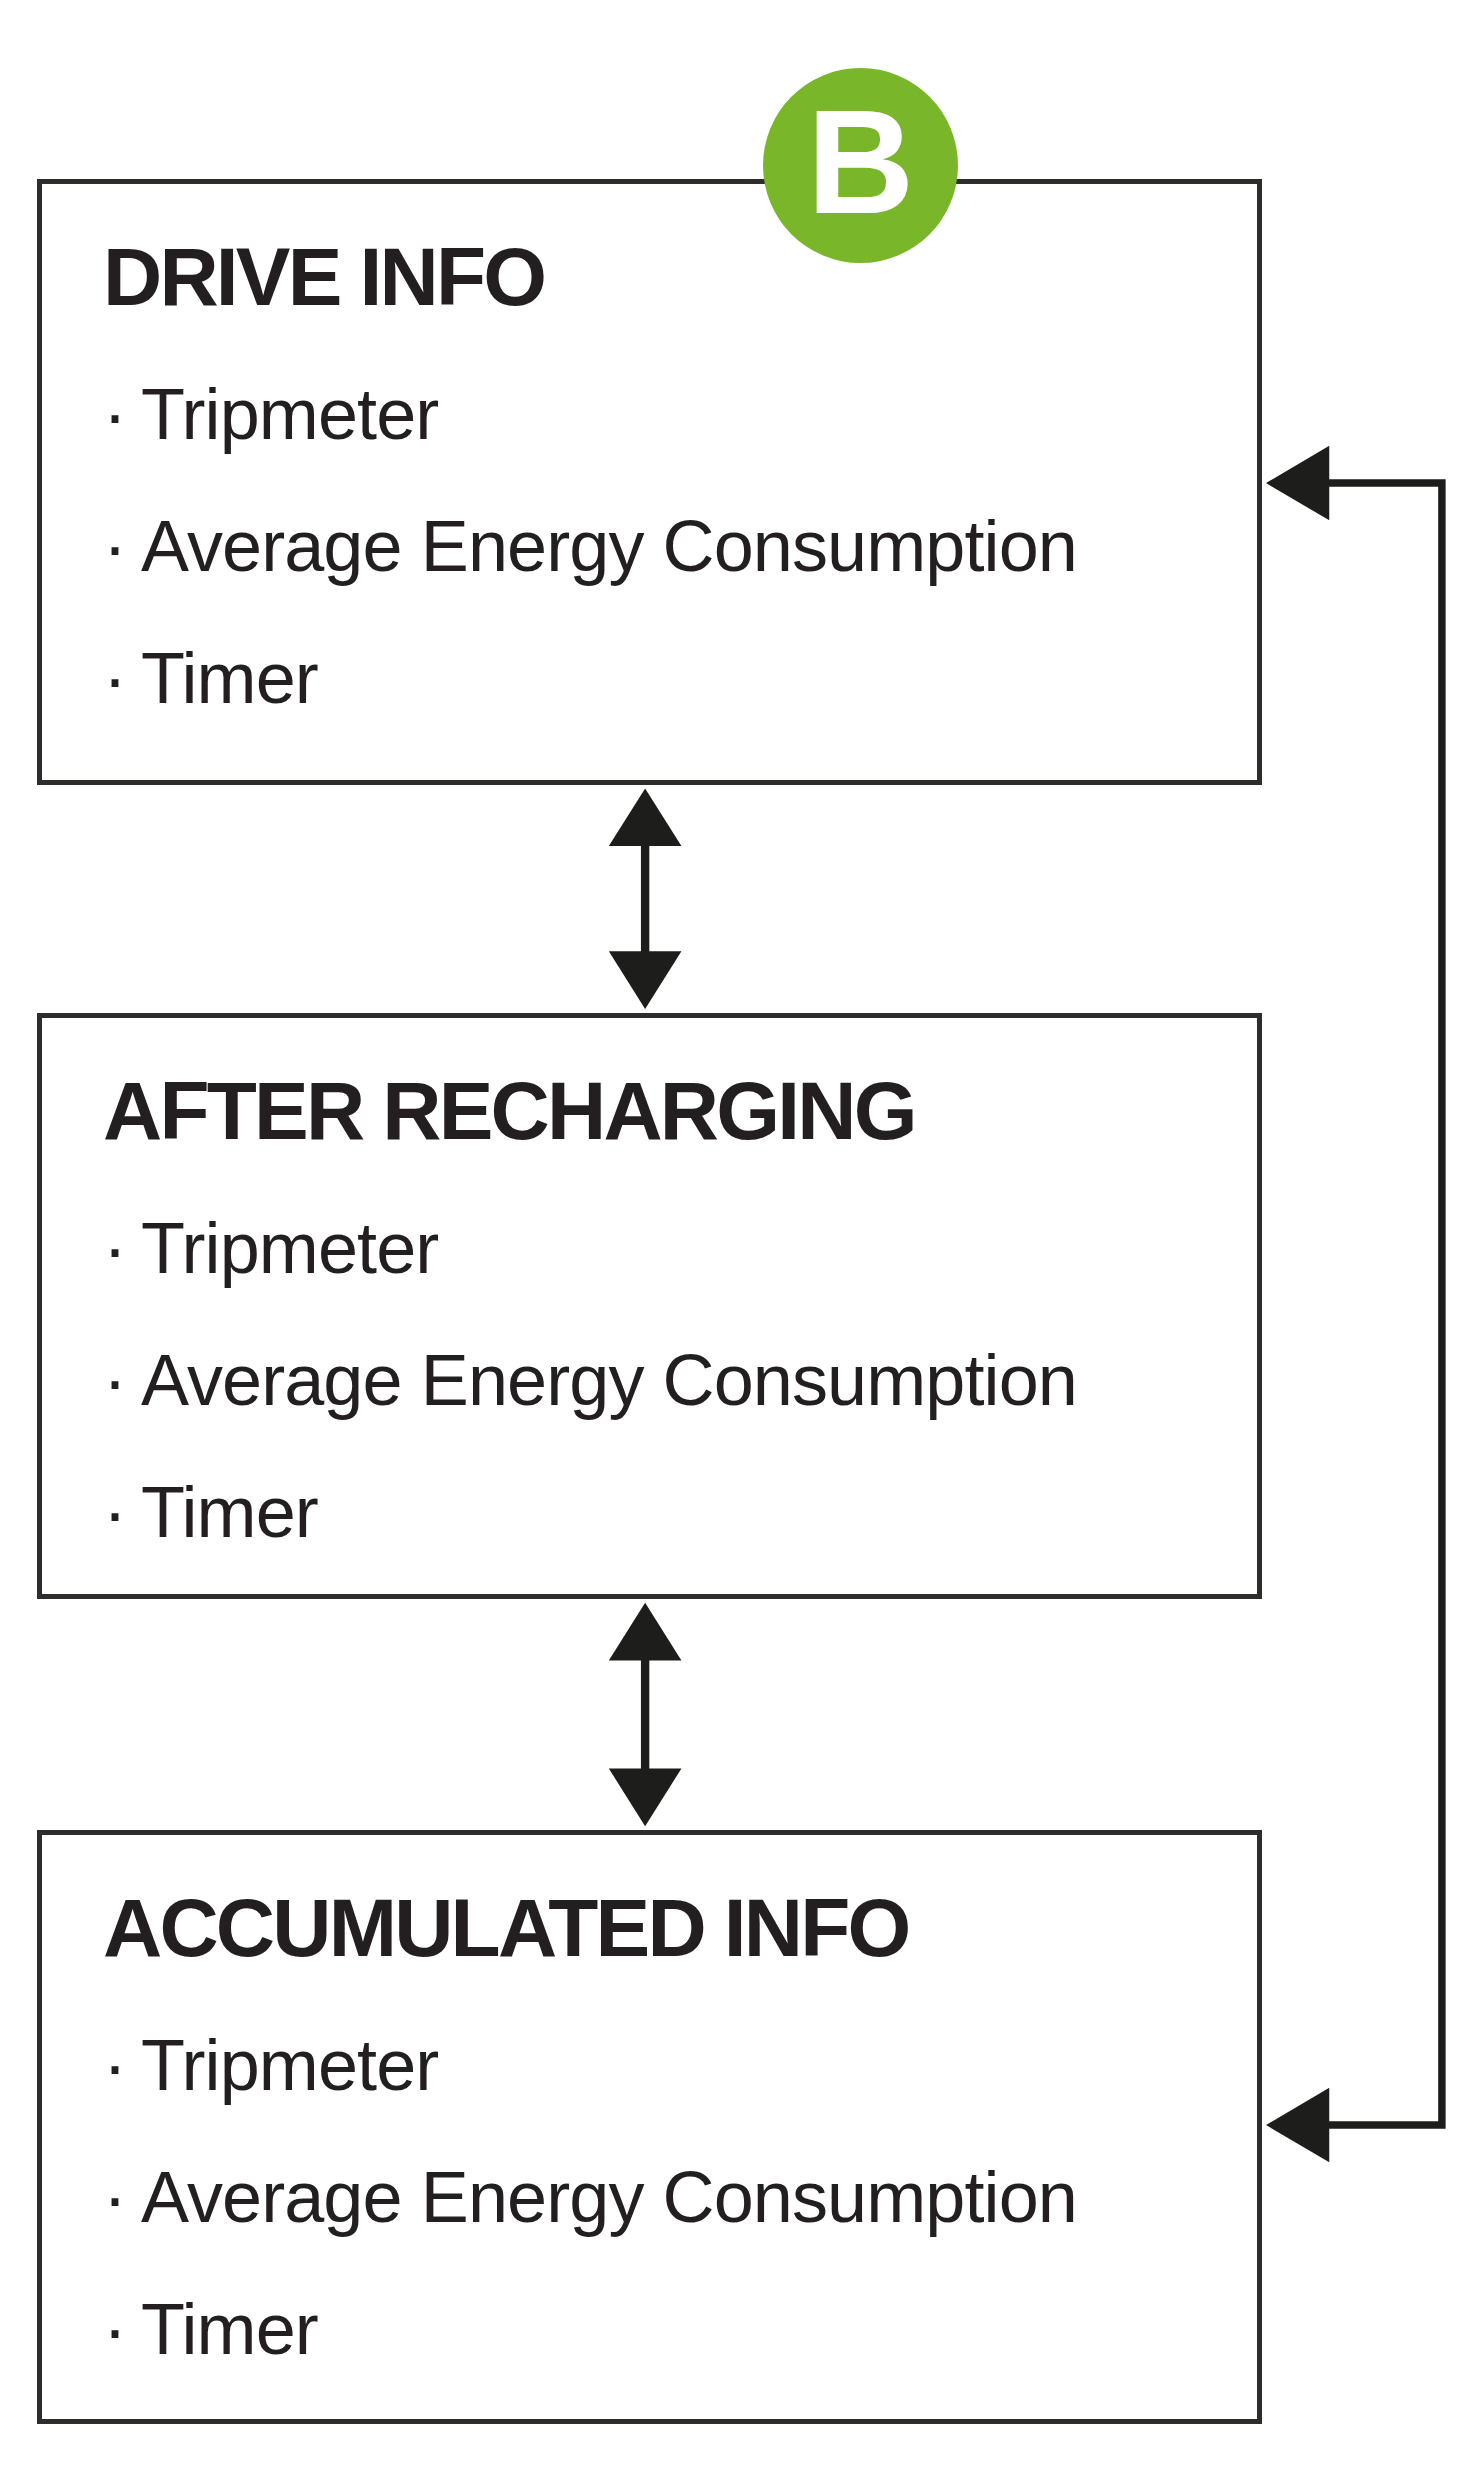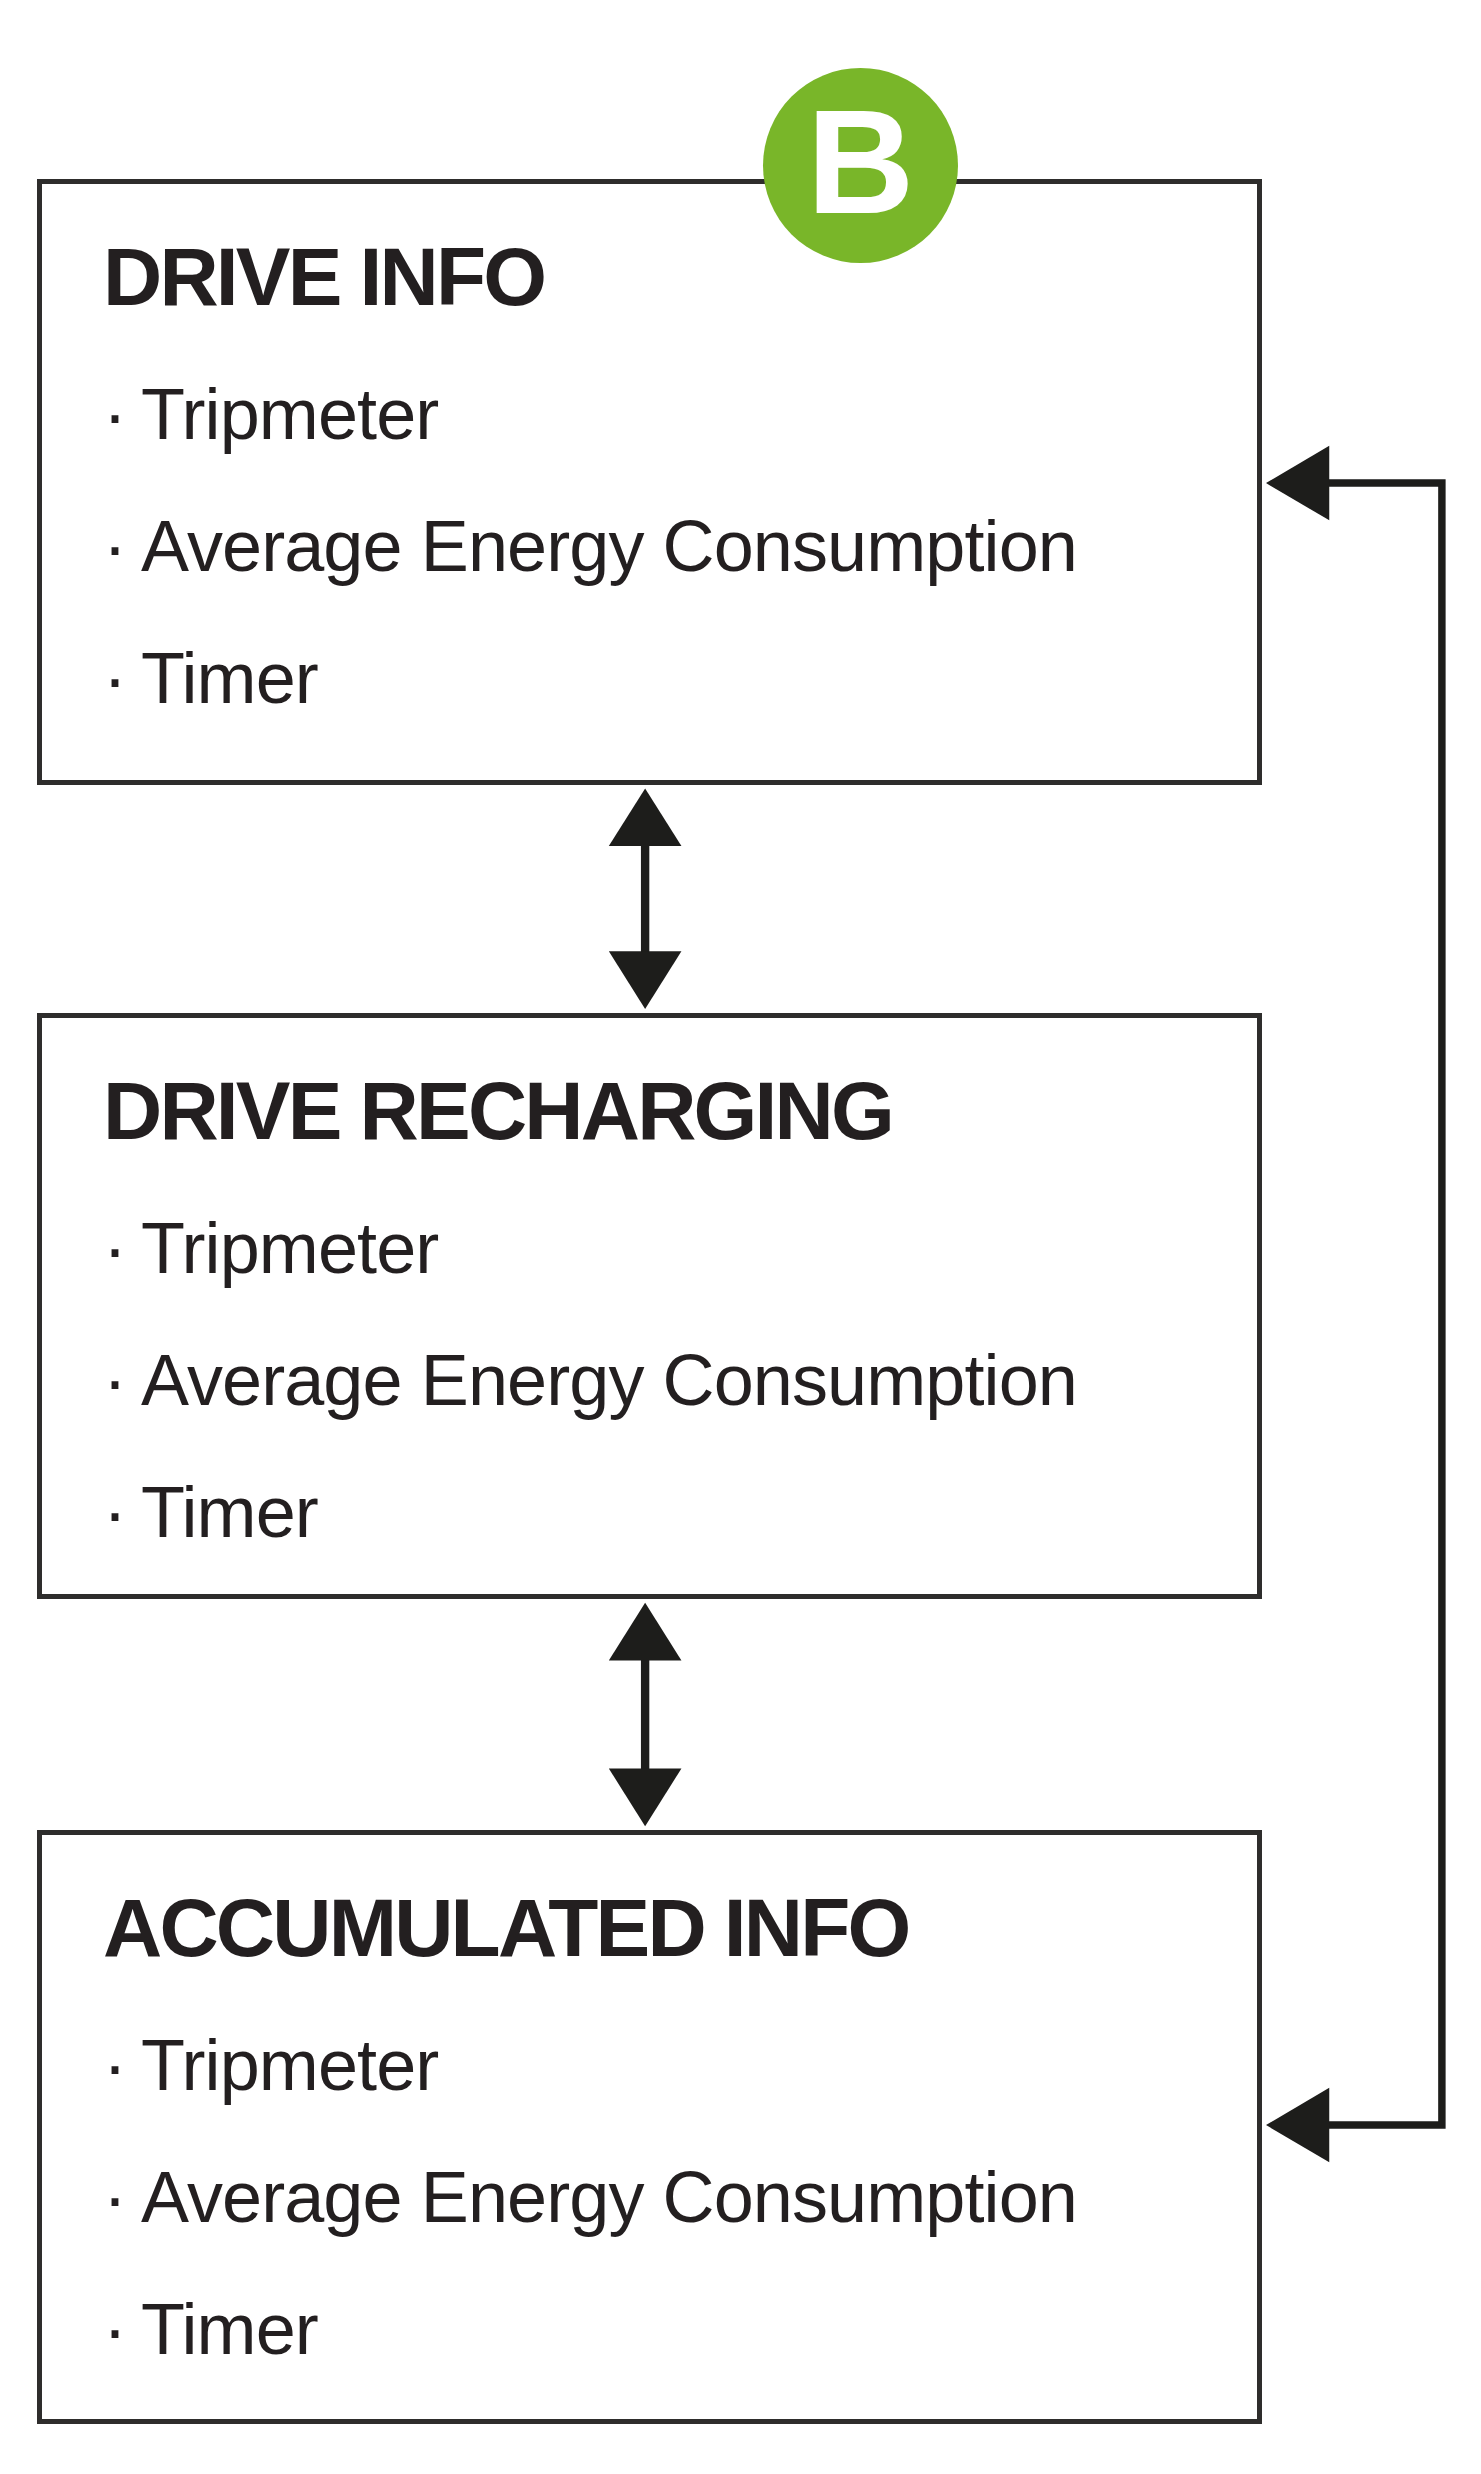--- a/index.html
+++ b/index.html
@@ -84,21 +84,21 @@
   <div class="box" id="box-drive">
     <div class="box-title">DRIVE INFO</div>
     <div class="box-items">
       <div class="item"><span class="bullet">·</span><span class="item-text">Tripmeter</span></div>
       <div class="item"><span class="bullet">·</span><span class="item-text">Average Energy Consumption</span></div>
       <div class="item"><span class="bullet">·</span><span class="item-text">Timer</span></div>
     </div>
   </div>
 
   <div class="box" id="box-recharge">
-    <div class="box-title">DRIVE RECHARGING</div>
+    <div class="box-title">AFTER RECHARGING</div>
     <div class="box-items">
       <div class="item"><span class="bullet">·</span><span class="item-text">Tripmeter</span></div>
       <div class="item"><span class="bullet">·</span><span class="item-text">Average Energy Consumption</span></div>
       <div class="item"><span class="bullet">·</span><span class="item-text">Timer</span></div>
     </div>
   </div>
 
   <div class="box" id="box-accum">
     <div class="box-title">ACCUMULATED INFO</div>
     <div class="box-items">

